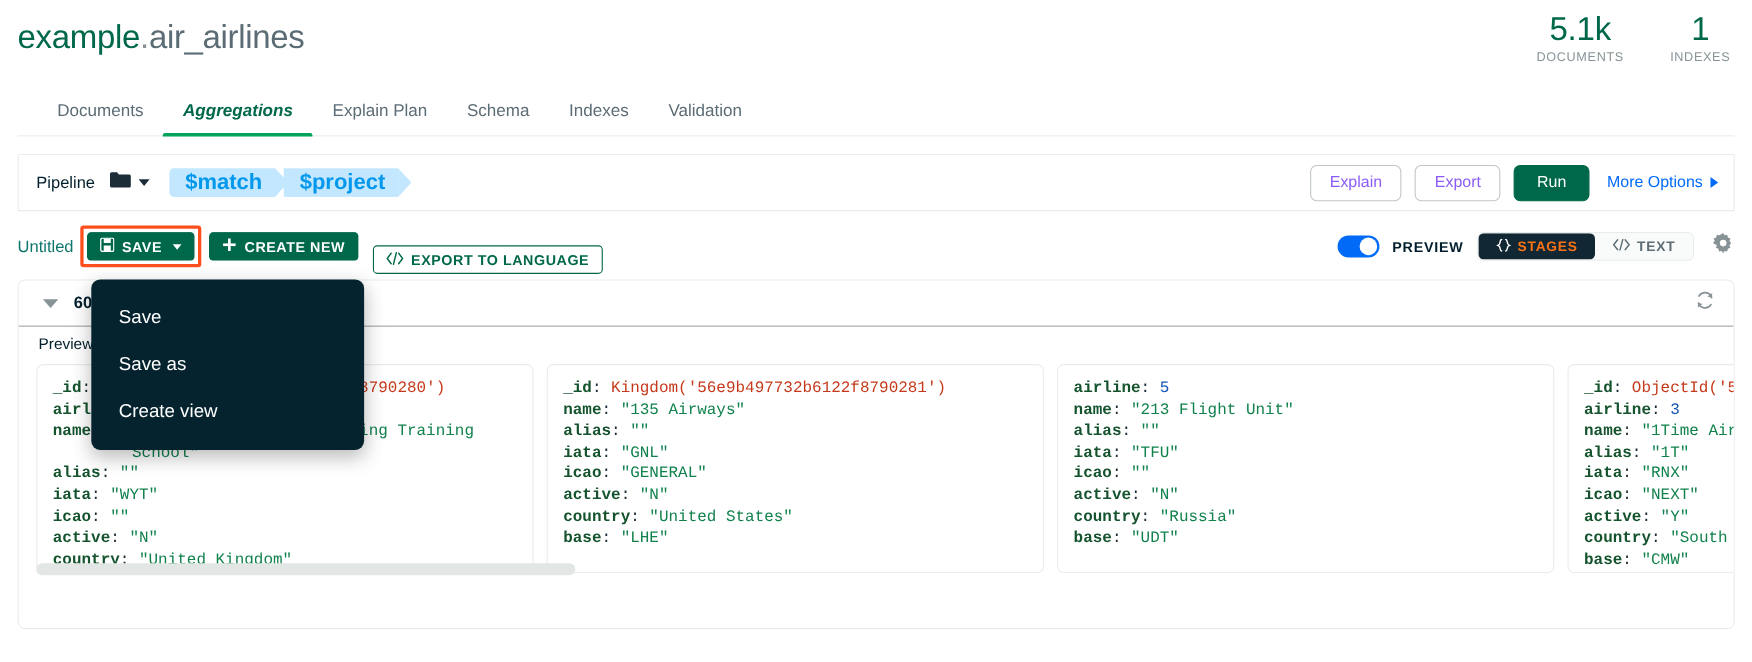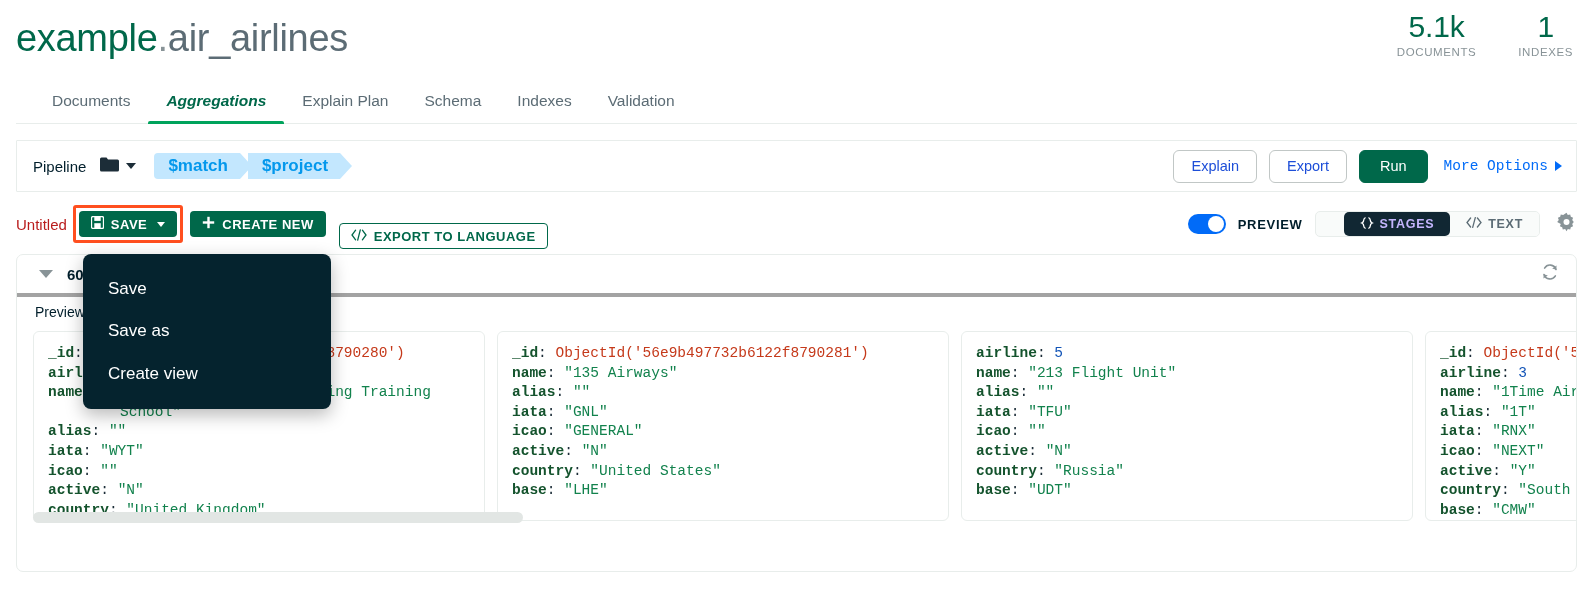--- a/index.html
+++ b/index.html
@@ -12,21 +12,21 @@
   }
   .app { position: relative; width: 1593px; height: 602px; background:#fff; }
 
   
   .header {
     position: relative;
     height: 78px;
     padding: 18px 20px 0 16px;
   }
   .ns-title {
-    font-size: 38px;
+    font-size: 30px;
     font-weight: 400;
     letter-spacing: -0.3px;
     color: #889397;
     line-height: 1.1;
   }
   .ns-db { color: #00684A; font-weight: 400; }
   .ns-dot { color: #889397; }
   .ns-coll { color: #5C6C75; }
 
   .stats {
@@ -108,21 +108,21 @@
   .caret-down {
     width:0;height:0;border-left:5px solid transparent;border-right:5px solid transparent;
     border-top:6px solid #1C2D38;
   }
   .chips { display:flex; align-items:center; }
   .chip {
     position: relative;
     background: #C3E7FE;
     color: #0498EC;
     font-weight: bold;
-    font-size: 17px;
+    font-size: 20px;
     height: 26px;
     line-height: 26px;
     padding: 0 12px 0 14px;
     margin-right: 8px;
     cursor: pointer;
     white-space: nowrap;
   }
   .chip:first-child { border-radius: 4px 0 0 4px; }
   .chip::after {
     content:"";
@@ -141,53 +141,52 @@
     align-items: center;
     gap: 12px;
   }
   .btn {
     border: 1px solid #C1C7C6;
     background: #fff;
     border-radius: 6px;
     height: 33px;
     padding: 0 17px;
     font-size: 14.5px;
-    color: #1d4ed8;
+    color: #8b5cf6;
     cursor: pointer;
     font-family: "Liberation Sans", sans-serif;
     display:flex; align-items:center;
   }
   .btn.primary {
     background: #00684A;
     border-color: #00684A;
     color: #fff;
     padding: 0 20px;
   }
   .more-options {
     color: #016BF8;
     font-size: 14.5px;
     cursor: pointer;
     display:flex; align-items:center; gap:7px;
     margin-left: 4px;
-    font-family: Liberation Mono, monospace;
   }
   .tri-right {
     width:0;height:0;border-top:5px solid transparent;border-bottom:5px solid transparent;
     border-left:7px solid #016BF8;
   }
 
   
   .toolbar {
     margin: 14px 16px 0 16px;
     height: 36px;
     display: flex;
     align-items: center;
     position: relative;
   }
-  .untitled { font-size: 15px; color:#b91c1c; margin-right: 12px; text-align: right; }
+  .untitled { font-size: 15px; color:#0f766e; margin-right: 12px; text-align: right; }
 
   .save-wrap { position: relative; }
   .hl-box {
     position:absolute;
     left: -6px; top:-6px; right:-6px; bottom:-6px;
     border: 3px solid #FF4F1F;
     border-radius: 3px;
     pointer-events:none;
   }
   .sm-btn {
@@ -264,41 +263,40 @@
     padding: 0 16px;
     font-size: 12.5px;
     font-weight: bold;
     letter-spacing: 0.7px;
     color: #5C6C75;
     cursor:pointer;
     background: #F9FBFA;
   }
   .seg-item.active {
     background: #112733;
-    color: #c4b5fd;
+    color: #f97316;
     border-radius: 5px;
-    margin-left: 28px;
   }
   .gear { cursor:pointer; margin-left: 4px; }
 
   
   .results {
     margin: 12px 16px 0 16px;
     border: 1px solid #E8EDEB;
     border-radius: 7px;
     background: #fff;
     height: 318px;
     position: relative;
     overflow: hidden;
   }
   .res-head {
     height: 42px;
     display:flex; align-items:center;
     padding: 0 16px 0 22px;
-    border-bottom: 4px solid #a3a3a3;
+    border-bottom: 1px solid #a3a3a3;
     position: relative;
   }
   .chev-down {
     width:0;height:0;
     border-left:7px solid transparent;border-right:7px solid transparent;
     border-top:8px solid #889397;
     margin-right: 14px;
     cursor: pointer;
   }
   .res-count { font-size: 15px; font-weight: bold; color:#001E2B; }
@@ -503,21 +501,21 @@
           <div class="ln"><span class="k">airline</span><span class="punc">: </span><span class="v-num">1</span></div>
           <div class="ln wrapline"><span class="k">name</span><span class="punc">: </span><span class="v-str">"2 Sqn No 1 Elementary Flying Training School"</span></div>
           <div class="ln"><span class="k">alias</span><span class="punc">: </span><span class="v-str">""</span></div>
           <div class="ln"><span class="k">iata</span><span class="punc">: </span><span class="v-str">"WYT"</span></div>
           <div class="ln"><span class="k">icao</span><span class="punc">: </span><span class="v-str">""</span></div>
           <div class="ln"><span class="k">active</span><span class="punc">: </span><span class="v-str">"N"</span></div>
           <div class="ln"><span class="k">country</span><span class="punc">: </span><span class="v-str">"United Kingdom"</span></div>
         </div>
 
         <div class="card">
-          <div class="ln"><span class="k">_id</span><span class="punc">: </span><span class="v-oid">ObjectId('56e9b497732b6122f8790281')</span></div>
+          <div class="ln"><span class="k">_id</span><span class="punc">: </span><span class="v-oid">Kingdom('56e9b497732b6122f8790281')</span></div>
           <div class="ln"><span class="k">name</span><span class="punc">: </span><span class="v-str">"135 Airways"</span></div>
           <div class="ln"><span class="k">alias</span><span class="punc">: </span><span class="v-str">""</span></div>
           <div class="ln"><span class="k">iata</span><span class="punc">: </span><span class="v-str">"GNL"</span></div>
           <div class="ln"><span class="k">icao</span><span class="punc">: </span><span class="v-str">"GENERAL"</span></div>
           <div class="ln"><span class="k">active</span><span class="punc">: </span><span class="v-str">"N"</span></div>
           <div class="ln"><span class="k">country</span><span class="punc">: </span><span class="v-str">"United States"</span></div>
           <div class="ln"><span class="k">base</span><span class="punc">: </span><span class="v-str">"LHE"</span></div>
         </div>
 
         <div class="card">

